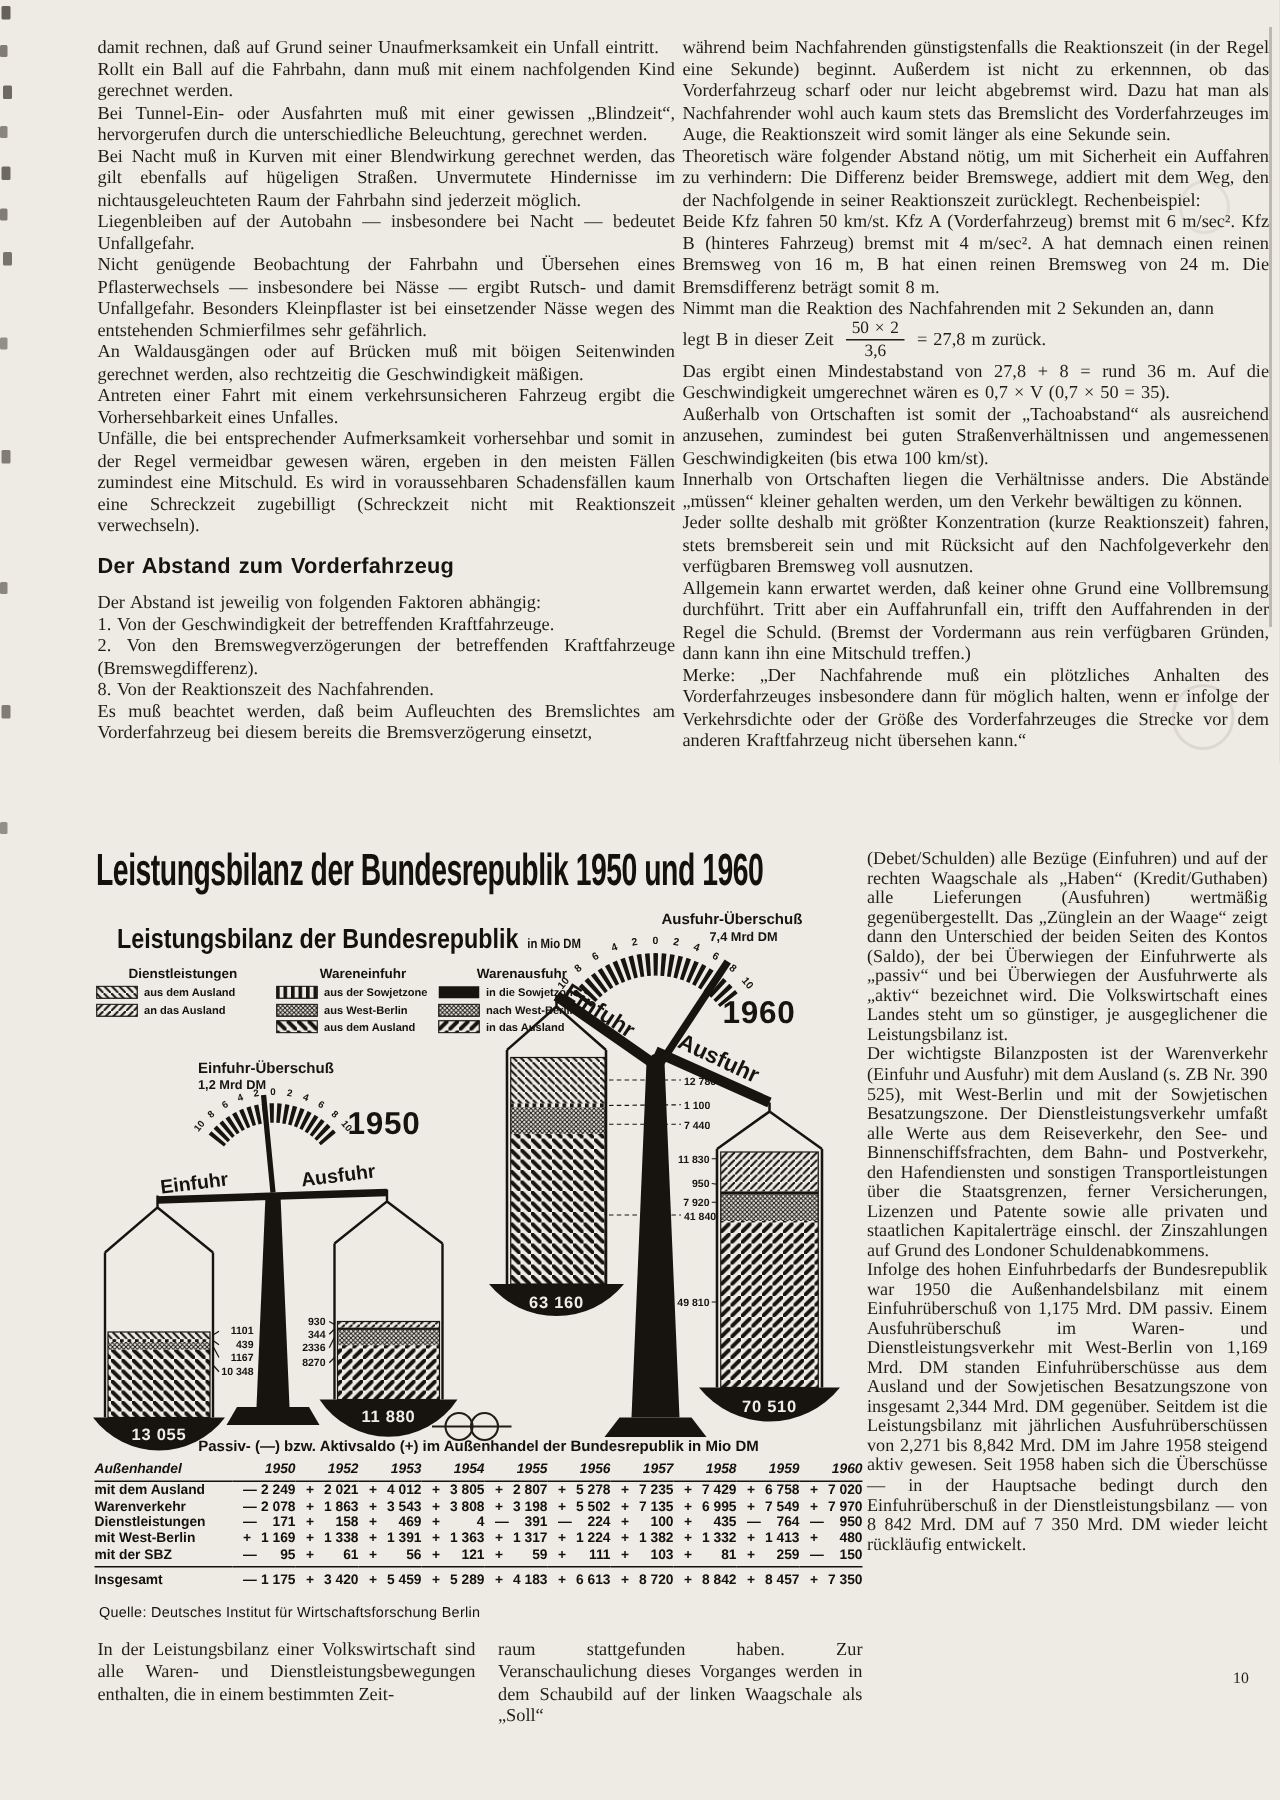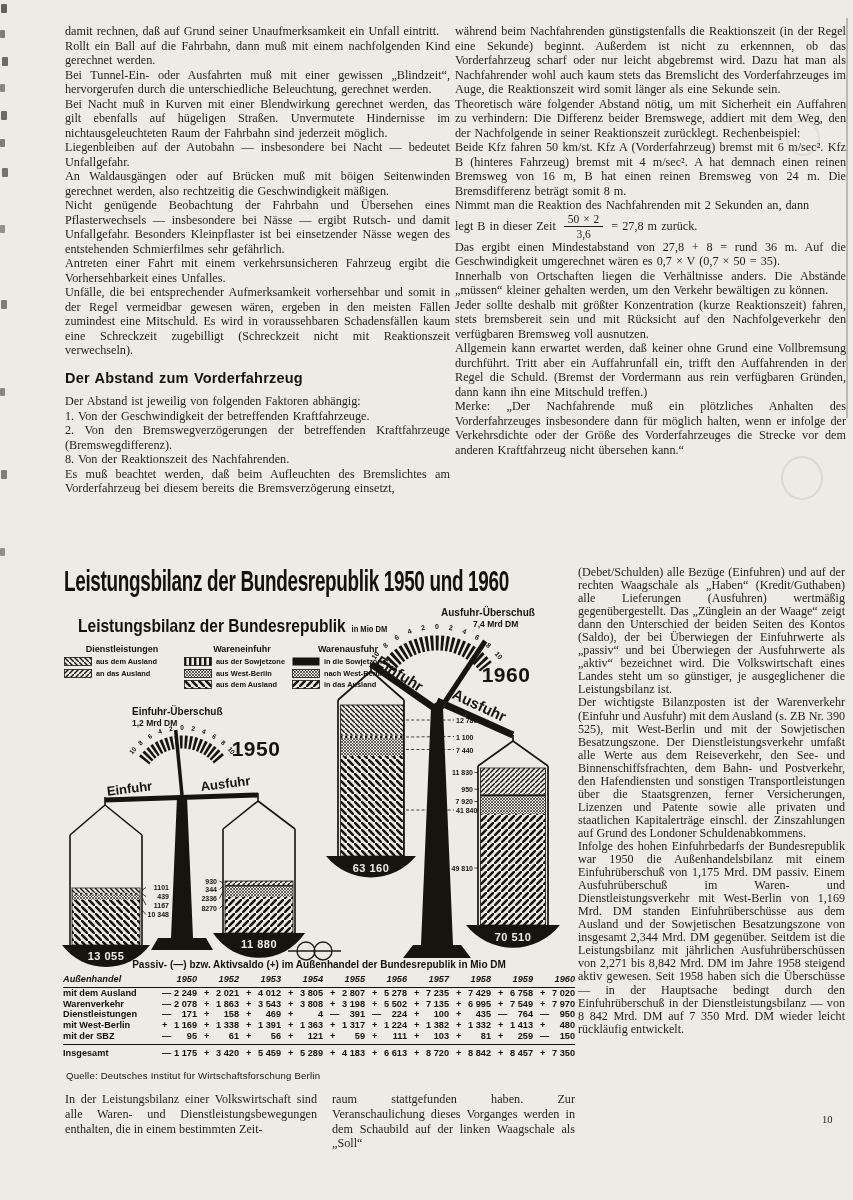--- a/index.html
+++ b/index.html
@@ -105,22 +105,22 @@
   <div class="edge-line"></div>
   <div class="stamp" style="left:786px;top:120px;width:30px;height:32px;opacity:.4"></div>
   <div class="stamp" style="left:781px;top:456px;width:38px;height:40px;opacity:.55"></div>
 
   <div class="col" style="left:65px;top:24px;width:385px;">
     <p>damit rechnen, daß auf Grund seiner Unaufmerksamkeit ein Unfall eintritt.</p>
     <p>Rollt ein Ball auf die Fahrbahn, dann muß mit einem nachfolgenden Kind gerechnet werden.</p>
     <p>Bei Tunnel-Ein- oder Ausfahrten muß mit einer gewissen „Blindzeit“, hervorgerufen durch die unterschiedliche Beleuchtung, gerechnet werden.</p>
     <p>Bei Nacht muß in Kurven mit einer Blendwirkung gerechnet werden, das gilt ebenfalls auf hügeligen Straßen. Unvermutete Hindernisse im nichtausgeleuchteten Raum der Fahrbahn sind jederzeit möglich.</p>
     <p>Liegenbleiben auf der Autobahn — insbesondere bei Nacht — bedeutet Unfallgefahr.</p>
+    <p>Nicht genügende Beobachtung der Fahrbahn und Übersehen eines Pflasterwechsels — insbesondere bei Nässe — ergibt Rutsch- und damit Unfallgefahr. Besonders Kleinpflaster ist bei einsetzender Nässe wegen des entstehenden Schmierfilmes sehr gefährlich.</p>
     <p>An Waldausgängen oder auf Brücken muß mit böigen Seitenwinden gerechnet werden, also rechtzeitig die Geschwindigkeit mäßigen.</p>
-    <p>Nicht genügende Beobachtung der Fahrbahn und Übersehen eines Pflasterwechsels — insbesondere bei Nässe — ergibt Rutsch- und damit Unfallgefahr. Besonders Kleinpflaster ist bei einsetzender Nässe wegen des entstehenden Schmierfilmes sehr gefährlich.</p>
     <p>Antreten einer Fahrt mit einem verkehrsunsicheren Fahrzeug ergibt die Vorhersehbarkeit eines Unfalles.</p>
     <p>Unfälle, die bei entsprechender Aufmerksamkeit vorhersehbar und somit in der Regel vermeidbar gewesen wären, ergeben in den meisten Fällen zumindest eine Mitschuld. Es wird in voraussehbaren Schadensfällen kaum eine Schreckzeit zugebilligt (Schreckzeit nicht mit Reaktionszeit verwechseln).</p>
     <h2>Der Abstand zum Vorderfahrzeug</h2>
     <p>Der Abstand ist jeweilig von folgenden Faktoren abhängig:</p>
     <p>1. Von der Geschwindigkeit der betreffenden Kraftfahrzeuge.</p>
     <p>2. Von den Bremswegverzögerungen der betreffenden Kraftfahrzeuge (Bremswegdifferenz).</p>
     <p>8. Von der Reaktionszeit des Nachfahrenden.</p>
     <p>Es muß beachtet werden, daß beim Aufleuchten des Bremslichtes am Vorderfahrzeug bei diesem bereits die Bremsverzögerung einsetzt,</p>
   </div>
 
@@ -131,20 +131,21 @@
     <p>Nimmt man die Reaktion des Nachfahrenden mit 2 Sekunden an, dann</p>
     <p class="frac-line">
       <span>legt B in dieser Zeit</span>
       <span class="frac">
         <span class="num">50 × 2</span>
         <span class="den">3,6</span>
       </span>
       <span>= 27,8 m zurück.</span>
     </p>
     <p>Das ergibt einen Mindestabstand von 27,8 + 8 = rund 36 m. Auf die Geschwindigkeit umgerechnet wären es 0,7 × V (0,7 × 50 = 35).</p>
+    <p>Außerhalb von Ortschaften ist somit der „Tachoabstand“ als ausreichend anzusehen, zumindest bei guten Straßenverhältnissen und angemessenen Geschwindigkeiten (bis etwa 100 km/st).</p>
     <p>Innerhalb von Ortschaften liegen die Verhältnisse anders. Die Abstände „müssen“ kleiner gehalten werden, um den Verkehr bewältigen zu können.</p>
     <p>Jeder sollte deshalb mit größter Konzentration (kurze Reaktionszeit) fahren, stets bremsbereit sein und mit Rücksicht auf den Nachfolgeverkehr den verfügbaren Bremsweg voll ausnutzen.</p>
     <p>Allgemein kann erwartet werden, daß keiner ohne Grund eine Vollbremsung durchführt. Tritt aber ein Auffahrunfall ein, trifft den Auffahrenden in der Regel die Schuld. (Bremst der Vordermann aus rein verfügbaren Gründen, dann kann ihn eine Mitschuld treffen.)</p>
     <p>Merke: „Der Nachfahrende muß ein plötzliches Anhalten des Vorderfahrzeuges insbesondere dann für möglich halten, wenn er infolge der Verkehrsdichte oder der Größe des Vorderfahrzeuges die Strecke vor dem anderen Kraftfahrzeug nicht übersehen kann.“</p>
   </div>
 
   <div class="big-title">Leistungsbilanz der Bundesrepublik 1950 und 1960</div>
   <div class="subtitle">
     <span class="sub-main">Leistungsbilanz der Bundesrepublik</span><span class="sub-unit">in Mio DM</span>
   </div>

